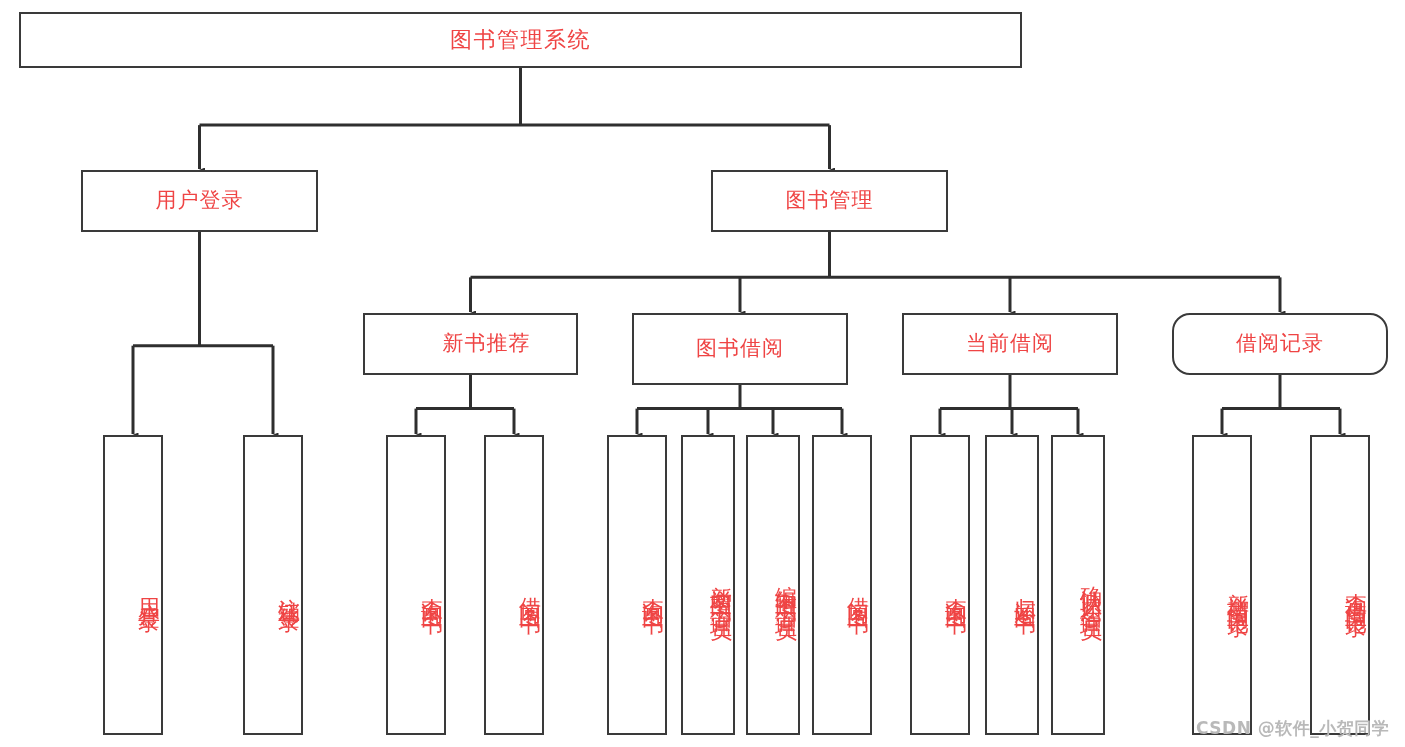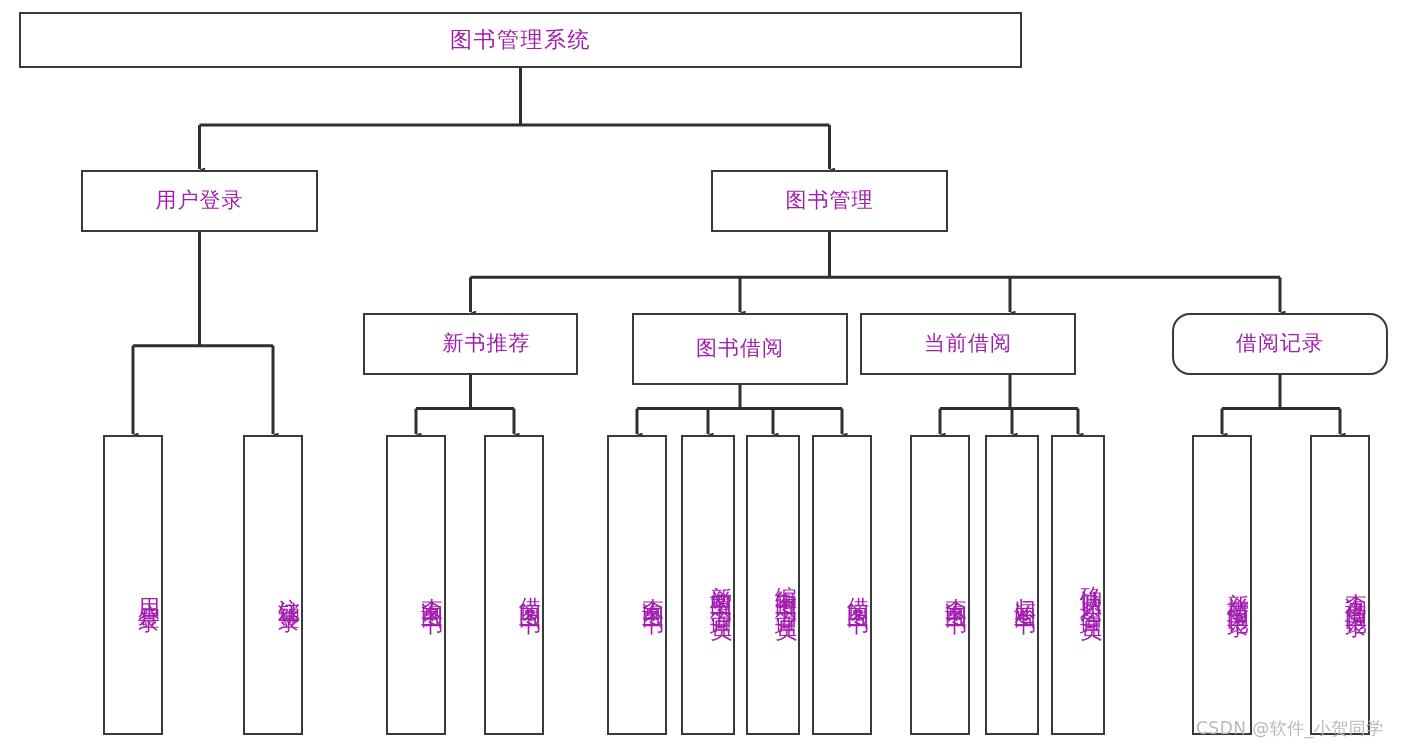--- a/index.html
+++ b/index.html
@@ -27,21 +27,21 @@
     pointer-events: none;
   }
   .node {
     position: absolute;
     box-sizing: border-box;
     background: #ffffff;
     border: 2.5px solid #3a3a3a;
     display: flex;
     align-items: center;
     justify-content: center;
-    color: #a21caf;
+    color: #ef4444;
     text-align: center;
     line-height: 1.12;
   }
   .node.h {
     font-size: 21px;
     letter-spacing: 1px;
   }
   .node.root {
     font-size: 22px;
     letter-spacing: 1.5px;
@@ -126,21 +126,21 @@
       </div>
       <div class="node h" style="left: 711px; top: 170px; width: 237px; height: 62px;">
         <span>图书管理</span>
       </div>
       <div class="node h" style="left: 363px; top: 313px; width: 215px; height: 62px; padding-left: 32px;">
         <span>新书推荐</span>
       </div>
       <div class="node h" style="left: 632px; top: 313px; width: 216px; height: 72px;">
         <span>图书借阅</span>
       </div>
-      <div class="node h" style="left: 860px; top: 313px; width: 216px; height: 62px; text-align: right;">
+      <div class="node h" style="left: 902px; top: 313px; width: 216px; height: 62px; text-align: right;">
         <span>当前借阅</span>
       </div>
       <div class="node h" style="left: 1172px; top: 313px; width: 216px; height: 62px; border-radius: 18px;">
         <span>借阅记录</span>
       </div>
       <div class="node v" style="left: 103px; top: 435px; width: 60px; height: 300px;">
         <span class="vtext">用户登录</span>
       </div>
       <div class="node v" style="left: 243px; top: 435px; width: 60px; height: 300px;">
         <span class="vtext">注销登录</span>
@@ -173,15 +173,15 @@
         <span class="vtext">确认归还（管理员）</span>
       </div>
       <div class="node v" style="left: 1192px; top: 435px; width: 60px; height: 300px;">
         <span class="vtext">新增借阅记录</span>
       </div>
       <div class="node v" style="left: 1310px; top: 435px; width: 60px; height: 300px;">
         <span class="vtext">查询借阅记录</span>
       </div>
     </div>
 
-  <div class="watermark" style="left: 1196px; top: 717px; color: rgb(185, 185, 185);">CSDN @软件_小贺同学</div>
+  <div class="watermark" style="left: 1196px; top: 717px; color: rgb(185, 185, 185); font-weight: bold;">CSDN @软件_小贺同学</div>
 
 </div>
 
 </body></html>

